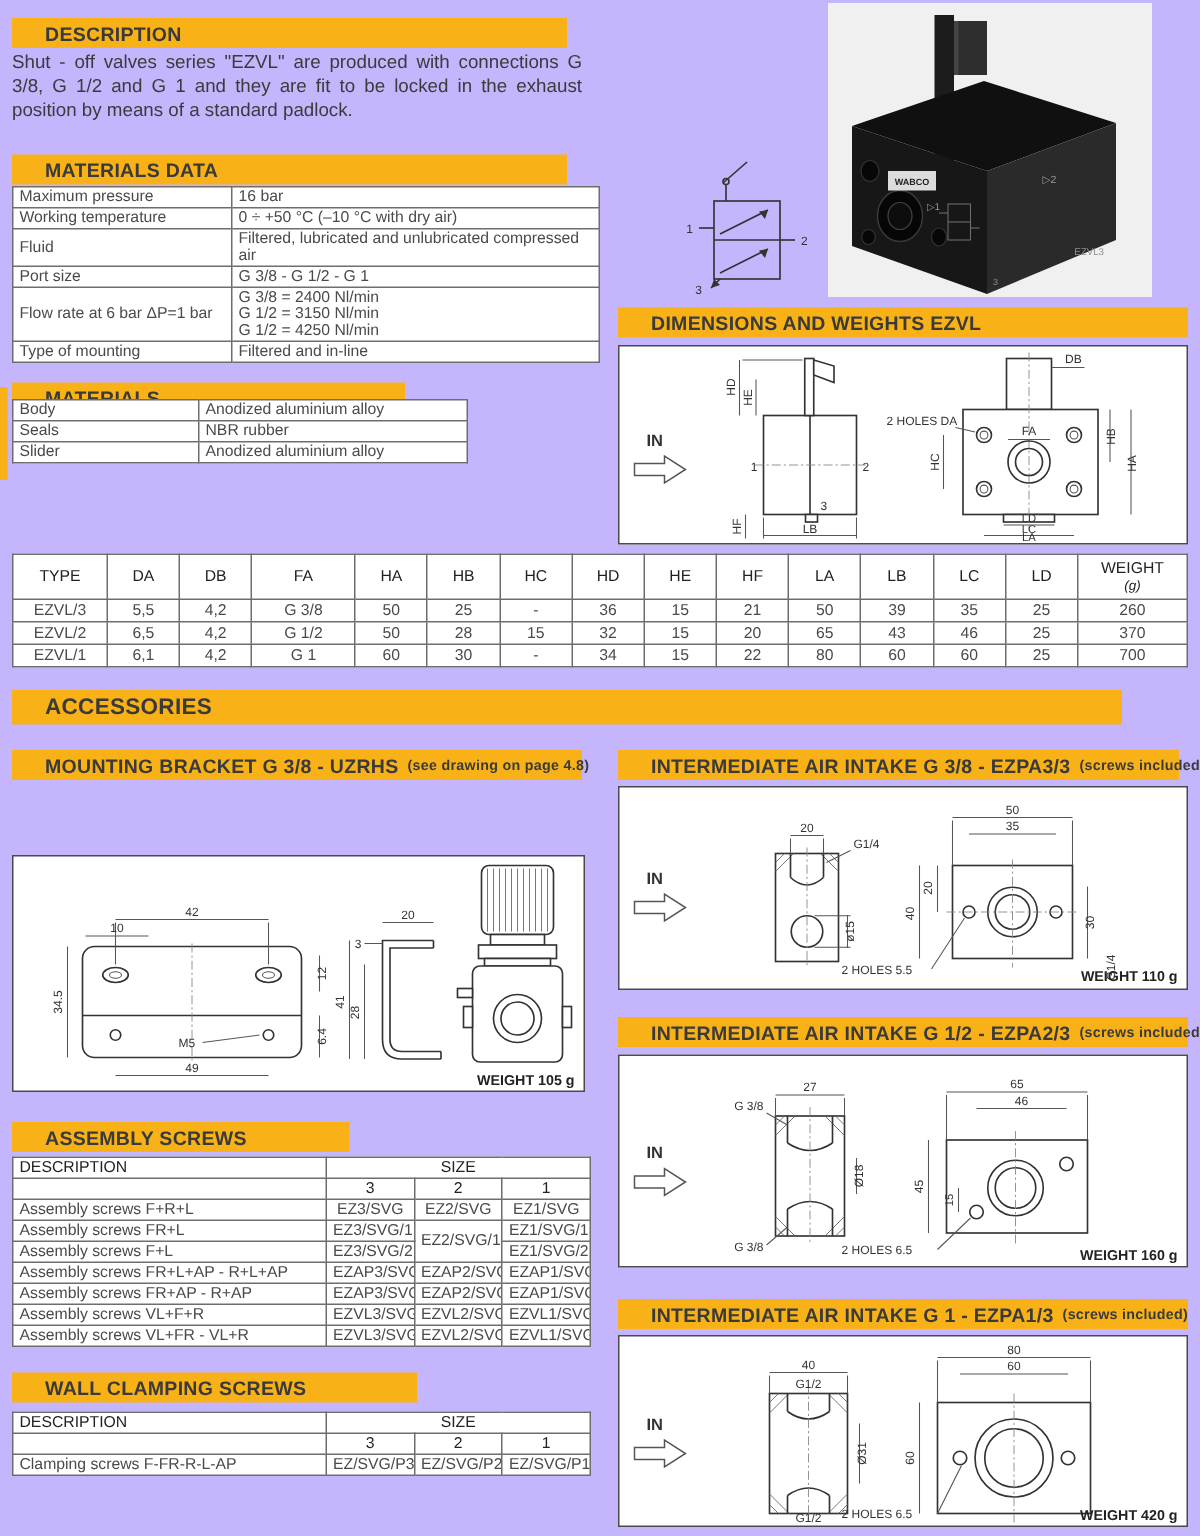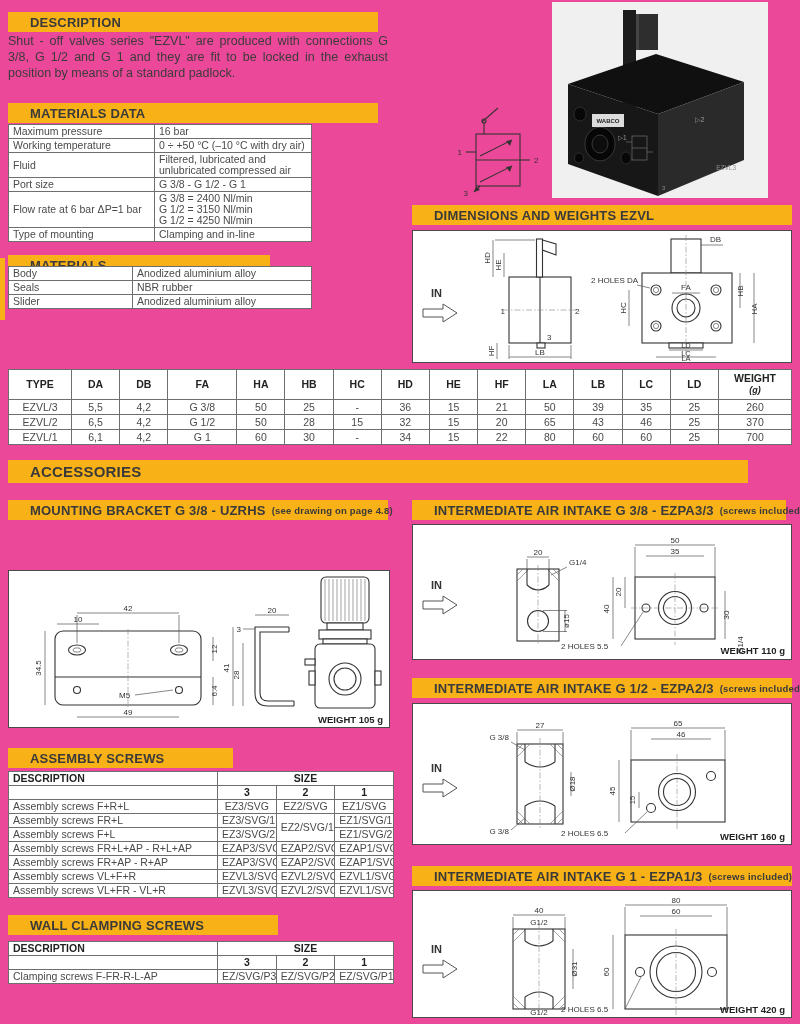--- a/index.html
+++ b/index.html
@@ -1,31 +1,31 @@
 <!DOCTYPE html>
 <html><head>
 <meta charset="utf-8">
 <style>
   html,body{margin:0;padding:0;background:#fff}
-  #page{position:relative;width:800px;height:1024px;background:#ec4899;
+  #page{position:relative;width:800px;height:1024px;background:#c4b5fd;
         font-family:"Liberation Sans",sans-serif;color:#3d3d3d;overflow:hidden}
   .bar{position:absolute;background:#F8B117;height:20px;box-sizing:border-box;
        display:flex;align-items:center;gap:6px;padding-left:22px;
        font-weight:bold;font-size:13px;color:#3a3a3a;letter-spacing:.2px;white-space:nowrap}
   .bar .note{font-size:9.5px}
   .bar .note.b{font-weight:bold}
   .bar.big{height:23px;font-size:15px}
   .para{position:absolute;font-size:12.5px;line-height:16px;text-align:justify;color:#3b3b3b}
   .box{position:absolute;border:1.5px solid #4a4a4a;background:#fff;box-sizing:border-box}
   .edge-tab{position:absolute;background:#F8B117}
   table{position:absolute;border-collapse:collapse;table-layout:fixed;
         font-size:10.5px;color:#4a4a4a;background:#fff}
   td,th{border:1px solid #6e6e6e;padding:1px 4px;line-height:11px;overflow:hidden;
         font-weight:normal;text-align:center;vertical-align:middle}
-  th{font-weight:bold;color:#222}
+  th{font-weight:normal;color:#222}
   .kv td{text-align:left;white-space:pre-line}
   .tech td:first-child{width:137px}
   .mat td:first-child{width:115px}
   .types th{height:27px}
   .types td{height:12px}
   .types th:nth-child(1){width:54px}
   .types th:nth-child(4){width:60px}
   .types th:nth-child(15){width:64px}
   .types i{font-size:9px}
   .acc td:first-child,.acc th:first-child{text-align:left;width:200px}
@@ -48,21 +48,21 @@
 <div id="page">
 
   <div class="bar" style="left:8px;top:12px;width:370px">
     <span>DESCRIPTION</span>
   </div>
   <div class="para" style="left:8px;top:33px;width:380px">Shut - off valves series "EZVL" are produced with connections G 3/8, G 1/2 and G 1 and they are fit to be locked in the exhaust position by means of a standard padlock.</div>
 
   <div class="bar" style="left:8px;top:103px;width:370px">
     <span>MATERIALS DATA</span>
   </div>
-  <table class="kv tech" style="left:8px;top:124px;width:304px">
+  <table class="kv tech" style="left:8px;top:124px;width:392px">
       <tbody>
         <tr>
           <td>Maximum pressure</td>
           <td>16 bar</td>
         </tr>
         <tr>
           <td>Working temperature</td>
           <td>0 ÷ +50 °C (–10 °C with dry air)</td>
         </tr>
         <tr>
@@ -74,21 +74,21 @@
           <td>G 3/8 - G 1/2 - G 1</td>
         </tr>
         <tr>
           <td>Flow rate at 6 bar ΔP=1 bar</td>
           <td>G 3/8 = 2400 Nl/min
 G 1/2 = 3150 Nl/min
 G 1/2 = 4250 Nl/min</td>
         </tr>
         <tr>
           <td>Type of mounting</td>
-          <td>Clamping and in-line</td>
+          <td>Filtered and in-line</td>
         </tr>
       </tbody>
     </table>
 
   <div class="edge-tab" style="left:0;top:258px;width:5px;height:62px"></div>
   <div class="bar" style="left:8px;top:255px;width:262px">
     <span>MATERIALS</span>
   </div>
   <table class="kv mat" style="left:8px;top:266px;width:304px">
       <tbody>

